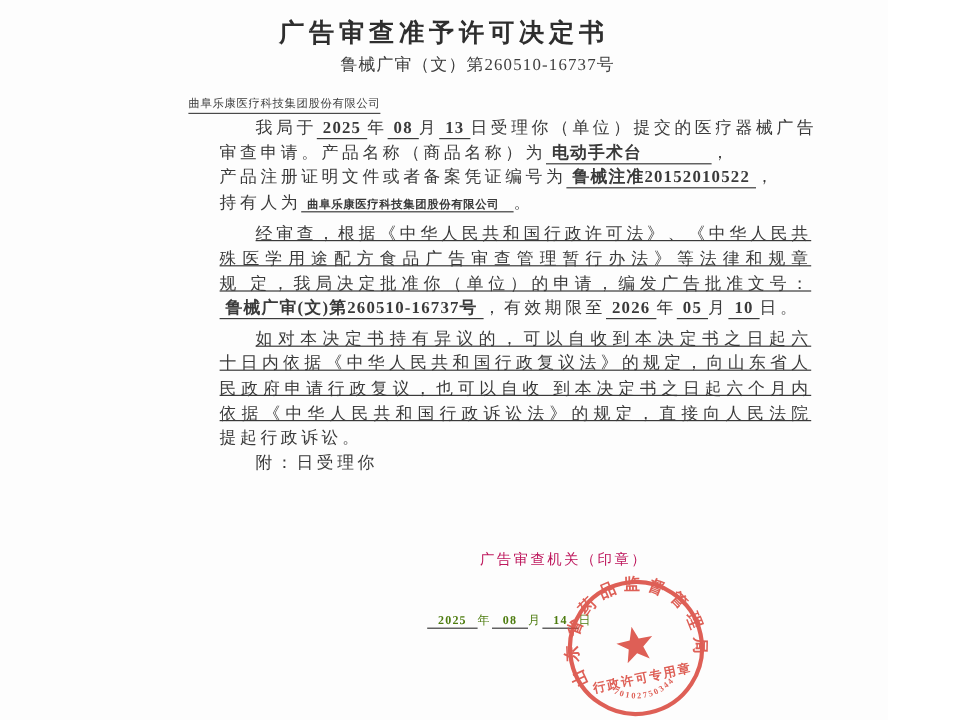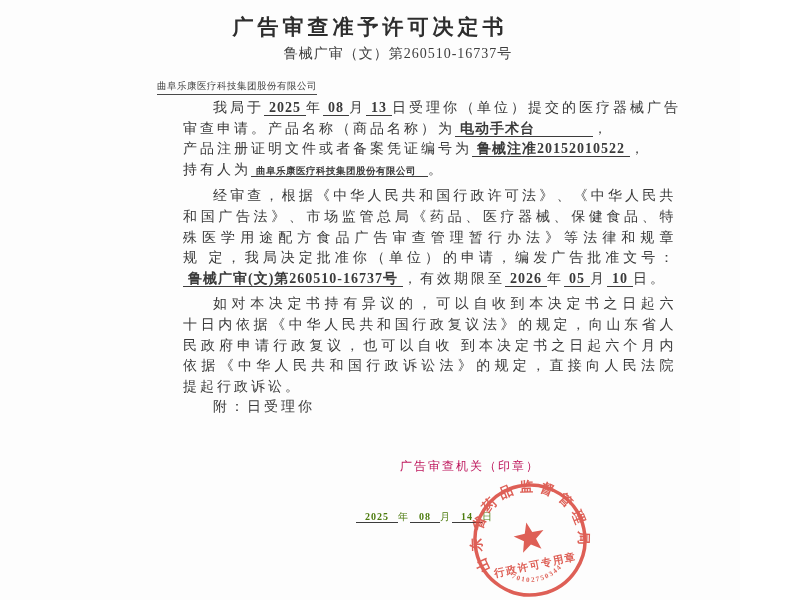--- a/index.html
+++ b/index.html
@@ -22,21 +22,21 @@
   .applicant-top {
     position:absolute; top:80px; left:157px;
     font-size:9.5px; letter-spacing:0.5px; color:#3d3d3d;
     border-bottom:1px solid #4a4a4a; padding-bottom:1px;
   }
   .body-text {
     position:absolute; top:98px; left:155px; width:493px;
     font-size:14px; color:#3a3a3a;margin-left:28px;
   }
   .line { line-height:20.6px; letter-spacing:3px; white-space:nowrap; }
-  .jline { white-space:normal; text-align:justify; text-align-last:justify; letter-spacing:2.6px; }
+  .jline { white-space:normal; text-align:justify; text-align-last:justify; letter-spacing:2.6px;text-decoration:underline; }
   .indent { padding-left:30px; }
   .pgap { margin-top:5px; }
   .fill {
     font-weight:bold; letter-spacing:1px;
     border-bottom:1.4px solid #3c3c3c; padding:0 5px;
   }
   .fill-product { padding-right:58px; }
   .fill-small { font-size:9.5px; letter-spacing:0.5px; padding-right:12px; }
   .sig-authority {
     position:absolute; top:458px; left:400px;
@@ -66,21 +66,20 @@
   <div class="doc-title">广告审查准予许可决定书</div>
   <div class="doc-number">鲁械广审（文）第260510-16737号</div>
   <div class="applicant-top">曲阜乐康医疗科技集团股份有限公司</div>
 
   <div class="body-text">
     <div class="line indent"><span>我局于</span><span class="fill">2025</span><span>年</span><span class="fill">08</span><span>月</span><span class="fill">13</span><span>日受理你（单位）提交的医疗器械广告</span></div>
     <div class="line"><span>审查申请。产品名称（商品名称）为</span><span class="fill fill-product">电动手术台</span><span>，</span></div>
     <div class="line"><span>产品注册证明文件或者备案凭证编号为</span><span class="fill">鲁械注准20152010522</span><span>，</span></div>
     <div class="line"><span>持有人为</span><span class="fill fill-small">曲阜乐康医疗科技集团股份有限公司</span><span>。</span></div>
     <div class="line jline indent pgap">经审查，根据《中华人民共和国行政许可法》、《中华人民共</div>
-    <div class="line jline">和国广告法》、市场监管总局《药品、医疗器械、保健食品、特</div>
     <div class="line jline">殊医学用途配方食品广告审查管理暂行办法》等法律和规章</div>
     <div class="line jline">规 定，我局决定批准你（单位）的申请，编发广告批准文号：</div>
     <div class="line"><span class="fill">鲁械广审(文)第260510-16737号</span><span>，有效期限至</span><span class="fill">2026</span><span>年</span><span class="fill">05</span><span>月</span><span class="fill">10</span><span>日。</span></div>
     <div class="line jline indent pgap">如对本决定书持有异议的，可以自收到本决定书之日起六</div>
     <div class="line jline">十日内依据《中华人民共和国行政复议法》的规定，向山东省人</div>
     <div class="line jline">民政府申请行政复议，也可以自收 到本决定书之日起六个月内</div>
     <div class="line jline">依据《中华人民共和国行政诉讼法》的规定，直接向人民法院</div>
     <div class="line">提起行政诉讼。</div>
     <div class="line indent">附：日受理你</div>
   </div>

